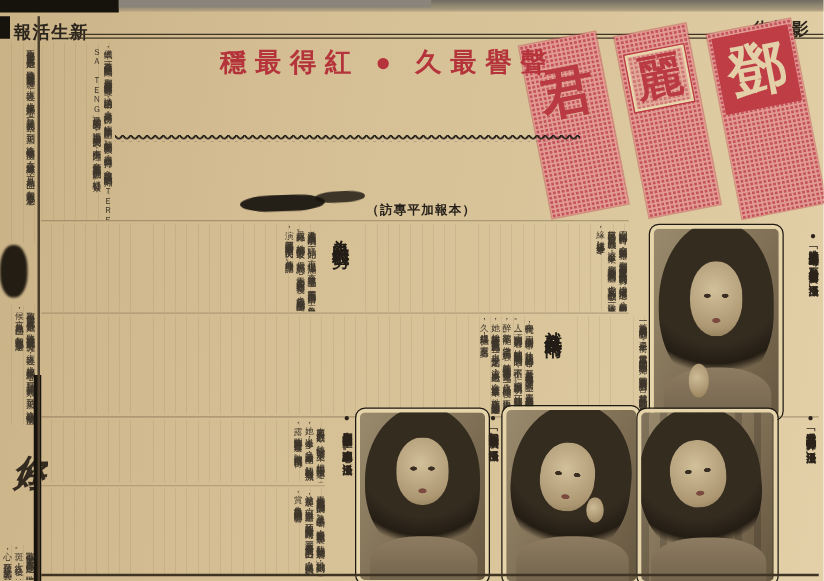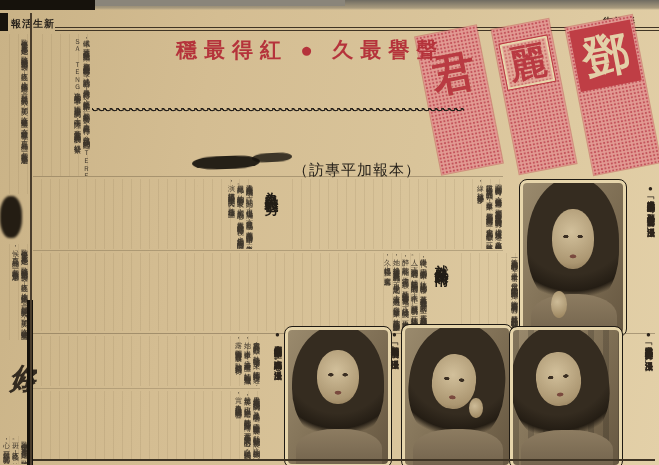--- a/index.html
+++ b/index.html
@@ -18,21 +18,21 @@
     letter-spacing:.5px;color:#2c241b;font-weight:bold;overflow:hidden;}
   .vsub{writing-mode:vertical-rl;text-orientation:upright;font-weight:bold;font-size:14px;
     line-height:20px;letter-spacing:2px;color:#221d16;overflow:hidden;}
   .rule{background:#5a4b35;height:1px;}
   .dblrule{border-top:1.5px solid #3f3424;border-bottom:1px solid #3f3424;height:2px;}
   
   .eyebrow{color:#b5333b;font-weight:bold;font-size:21px;letter-spacing:7px;white-space:nowrap;}
   .h1line{color:#211c15;font-weight:bold;font-size:42px;letter-spacing:4px;white-space:nowrap;}
   .h2line{color:#211c15;font-weight:bold;font-size:41px;letter-spacing:1px;white-space:nowrap;}
   .wavy{height:5px;background-image:radial-gradient(circle at 3px 0px,transparent 2px,#241f1a 2px,#241f1a 3.2px,transparent 3.6px);background-size:6.5px 5px;background-repeat:repeat-x;}
-  .byline{font-size:15px;font-weight:normal;color:#241f18;letter-spacing:1px;}
+  .byline{font-size:10px;font-weight:bold;color:#241f18;letter-spacing:1px;}
   .smudge{background:#17130d;border-radius:40%/55%;filter:blur(.6px);opacity:.92;}
   
   .strip{background-color:#e29b93;background-image:radial-gradient(#c4545c 1.05px,transparent 1.45px);
     background-size:3.6px 3.6px;box-shadow:0 0 0 1px rgba(190,75,80,.45);
     display:flex;flex-direction:column;align-items:center;}
   .stripchar{color:#b93a42;font-weight:bold;font-size:44px;line-height:1;margin-top:22px;
     text-shadow:0 0 2px rgba(227,208,168,.7);}
   .charbox{border:2px solid #e8d6ac;outline:1.5px solid #b93a42;padding:2px 3px;margin-top:16px;
     color:#b93a42;font-weight:bold;font-size:38px;line-height:1;background:rgba(232,214,172,.25);}
   .solidbox{background:#bf3e45;color:#e3d0a8;font-weight:bold;font-size:46px;line-height:1;
@@ -49,21 +49,21 @@
       radial-gradient(ellipse 5px 3px at 50% 79%,#7a4a3e 55%,transparent 75%),
       radial-gradient(circle at 46% 38%,#d2c09b,#ab9671 72%,#857050);}
   .shoulders{position:absolute;bottom:-6%;left:8%;width:86%;height:32%;border-radius:45% 45% 0 0;
     background:linear-gradient(#8d7c61,#6e5f49);}
   .hand{position:absolute;bottom:14%;left:34%;width:16%;height:18%;border-radius:50%;
     background:radial-gradient(circle at 40% 40%,#cdbb97,#a08a64 80%);}
   .curtain{position:absolute;inset:0;background:repeating-linear-gradient(90deg,rgba(0,0,0,.16) 0 6px,transparent 6px 15px);}
   .ptr{position:absolute;inset:0;}
   
   .topedge{background:linear-gradient(to bottom,#6f6b61,#a99b7e 80%,rgba(169,155,126,0));}
-  .smalllabel{font-size:10px;font-weight:bold;color:#2a241c;letter-spacing:1px;}
+  .smalllabel{font-size:14px;font-weight:bold;color:#2a241c;letter-spacing:1px;}
   .blob{background:#241d13;border-radius:45%;filter:blur(1px);}
   .logo{font-size:25px;font-weight:bold;color:#1f1812;writing-mode:vertical-rl;text-orientation:upright;
     font-style:italic;opacity:.88;letter-spacing:4px;filter:blur(.3px);}
   .blackbar{background:#16120c;}
 </style>
 </head>
 <body>
 
 <div id="page">
 

